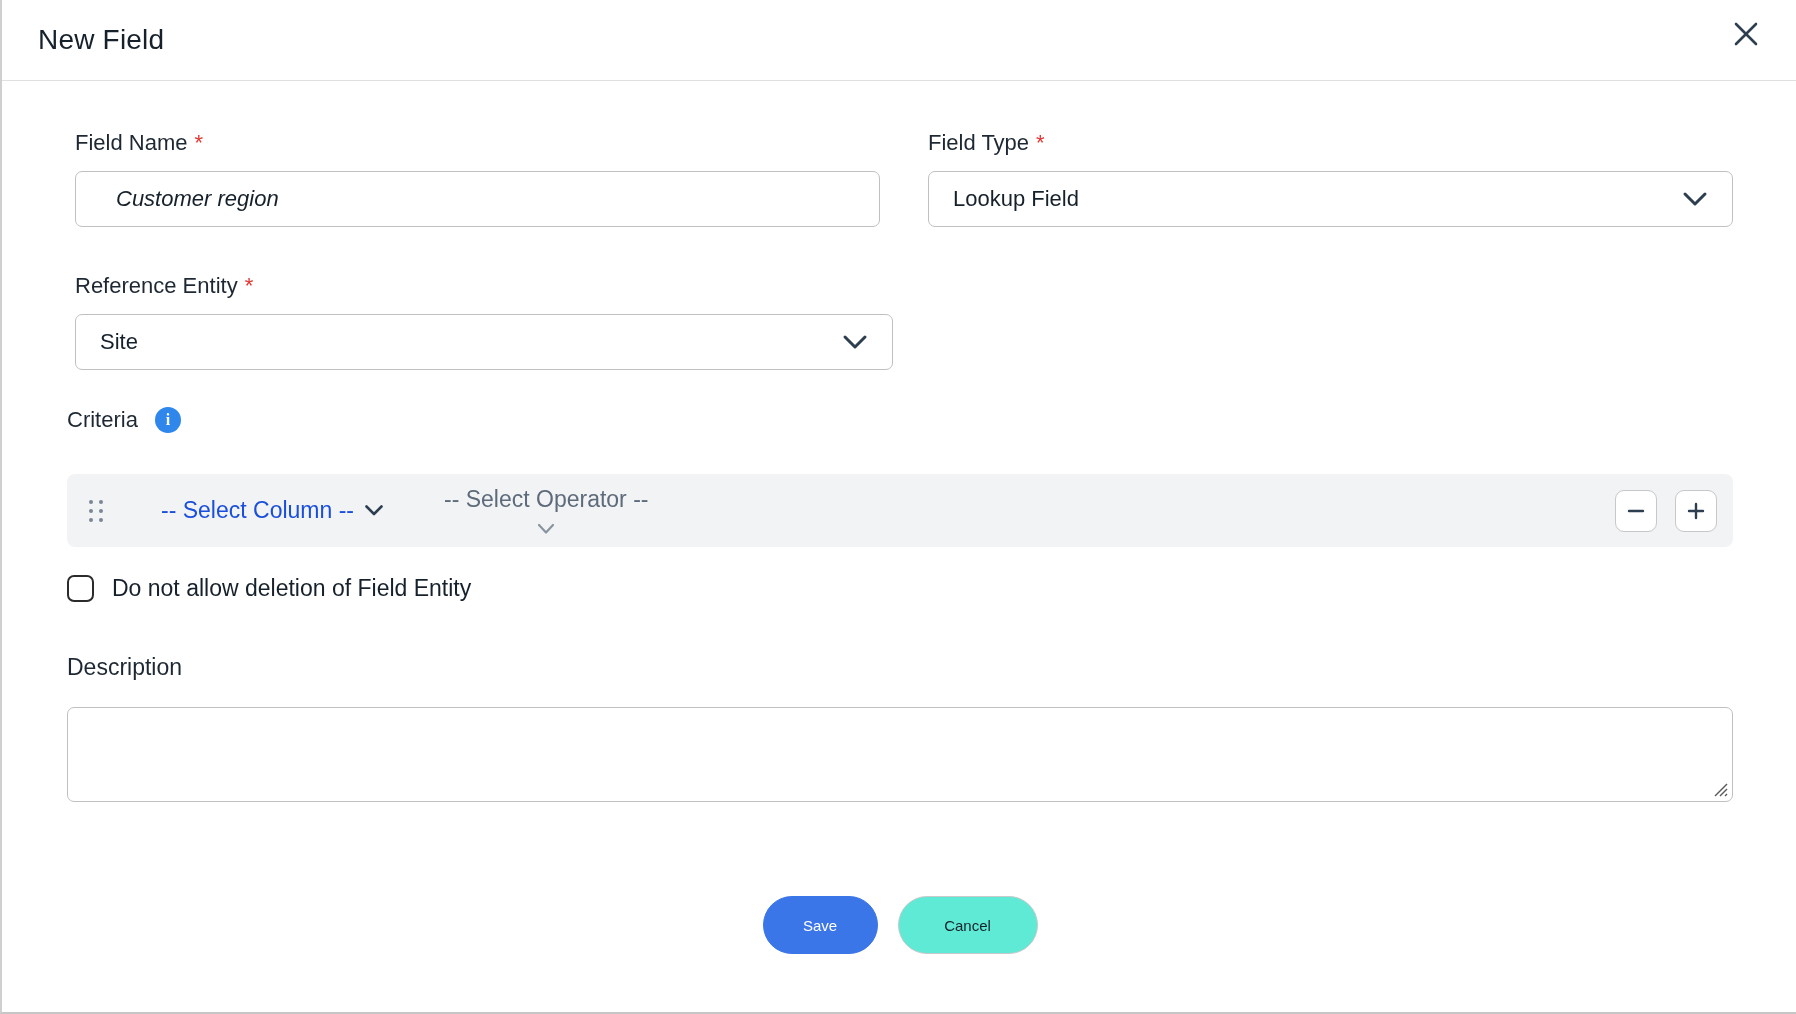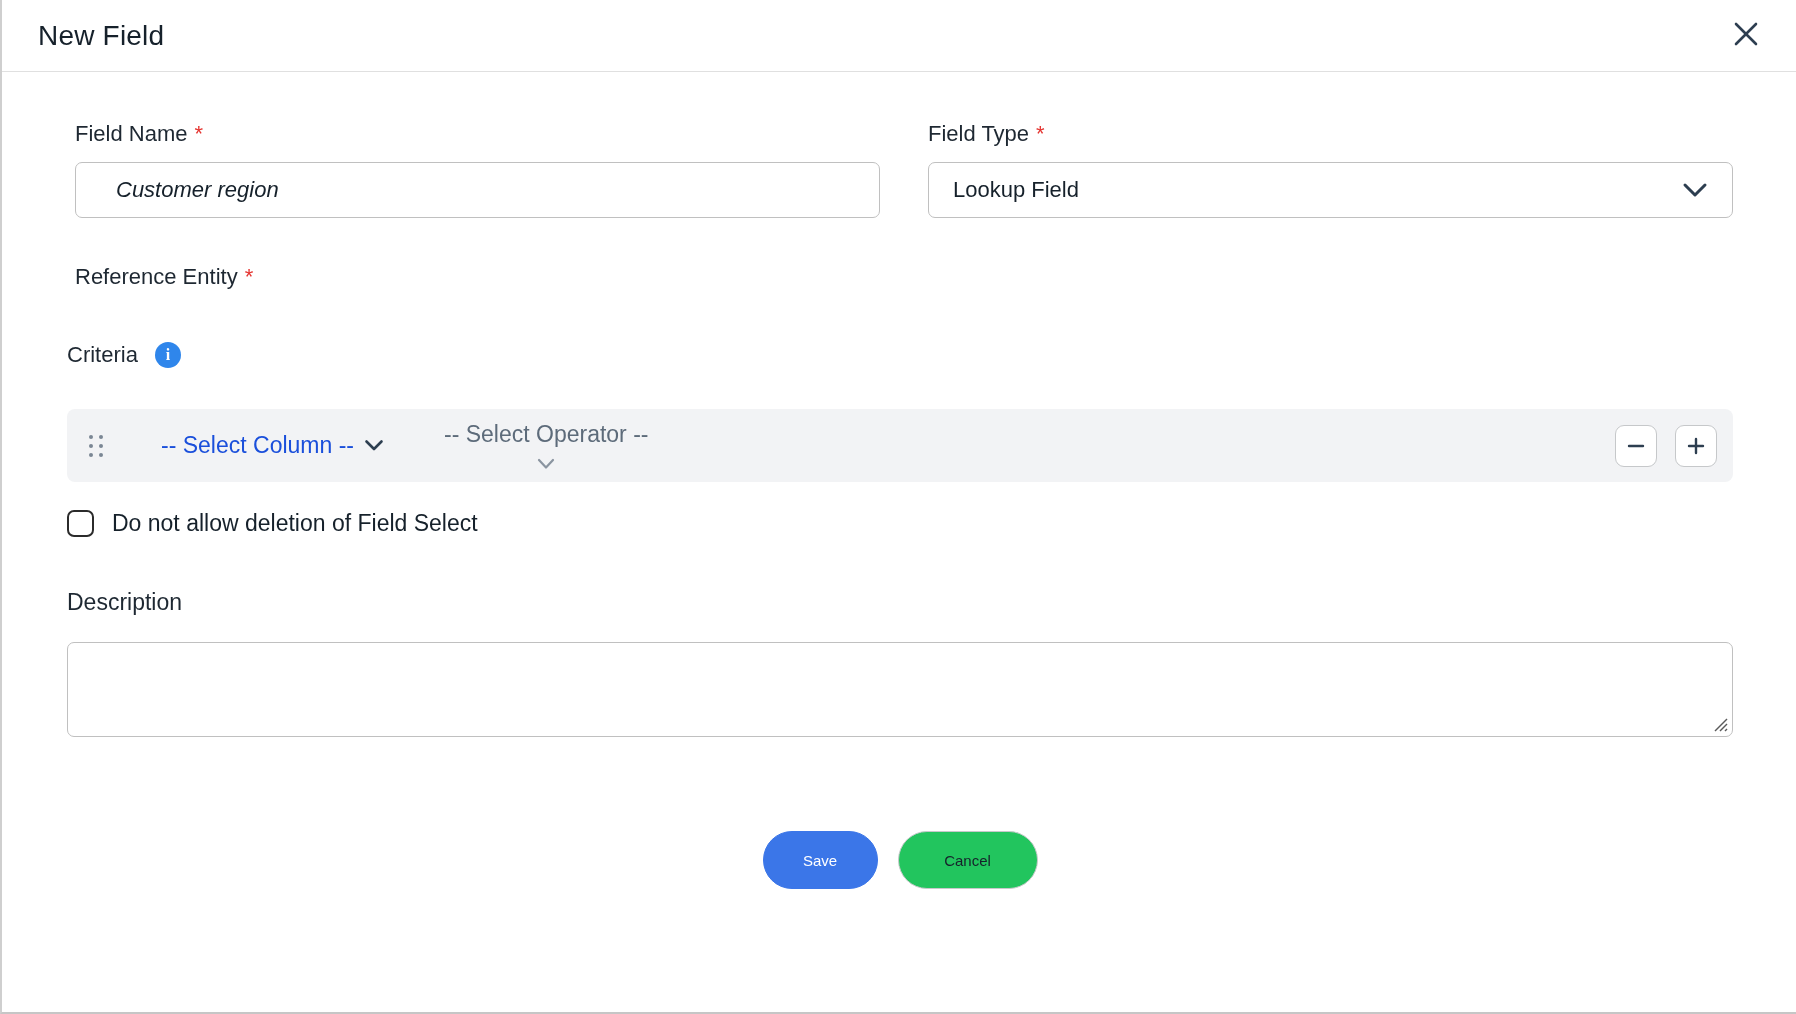--- a/index.html
+++ b/index.html
@@ -12,21 +12,21 @@
     height: 1014px;
     background: #ffffff;
     border-left: 2px solid #cfcfcf;
     border-bottom: 2px solid #c6c6c6;
     overflow: hidden;
   }
 
   
   .modal-header {
     position: relative;
-    height: 72px;
+    height: 81px;
     border-bottom: 1px solid #e0e0e0;
     display: flex;
     align-items: center;
     padding: 0 36px;
   }
   .modal-title { font-size: 28px; font-weight: 400; color: #16212b; letter-spacing: .2px; }
   .close-btn {
     position: absolute;
     right: 28px;
     top: 12px;
@@ -164,21 +164,21 @@
     display: flex; align-items: center; justify-content: center;
   }
   .btn-save {
     background: #3b76e8;
     color: #ffffff;
     border: 1px solid #3b76e8;
     padding: 0 36px;
     min-width: 115px;
   }
   .btn-cancel {
-    background: #22c55e;
+    background: #5eead4;
     color: #16212b;
     border: 1px solid #c8c9cb;
     padding: 0 36px;
     min-width: 140px;
   }
 </style>
 </head>
 <body>
 
 <div class="modal">
@@ -220,20 +220,28 @@
           </span>
         </div>
       </div>
     </div>
 
     <div class="field-row row2">
       <div class="field-group half">
         <div class="field-label">
           <span>Reference Entity</span>
           <span class="required">*</span>
+        </div>
+        <div class="select-box">
+          <span>Site</span>
+          <span class="chev">
+            <svg width="26" height="16" viewBox="0 0 26 16" fill="none" stroke="#2d3e50" stroke-width="3" stroke-linecap="round" stroke-linejoin="round">
+              <polyline points="3,3 13,13 23,3"></polyline>
+            </svg>
+          </span>
         </div>
       </div>
     </div>
 
     <div class="criteria-label-row">
       <span class="criteria-title">Criteria</span>
       <span class="info-icon">i</span>
     </div>
 
     <div class="criteria-row">
@@ -275,21 +283,21 @@
               <line x1="4" y1="11" x2="18" y2="11"></line>
               <line x1="11" y1="4" x2="11" y2="18"></line>
             </svg>
           </span>
         </button>
       </span>
     </div>
 
     <div class="checkbox-row">
       <span class="checkbox"></span>
-      <span class="checkbox-label">Do not allow deletion of Field Select</span>
+      <span class="checkbox-label">Do not allow deletion of Field Entity</span>
     </div>
 
     <div class="desc-label">Description</div>
     <div class="textarea-wrap">
       <textarea class="desc-textarea" style=""></textarea>
       <span class="resize-handle">
         <svg width="18" height="18" viewBox="0 0 18 18" stroke="#5a5a5a" stroke-width="1.4">
           <line x1="4" y1="16" x2="16" y2="4"></line>
           <line x1="9" y1="16" x2="16" y2="9"></line>
           <line x1="14" y1="16" x2="16" y2="14"></line>

